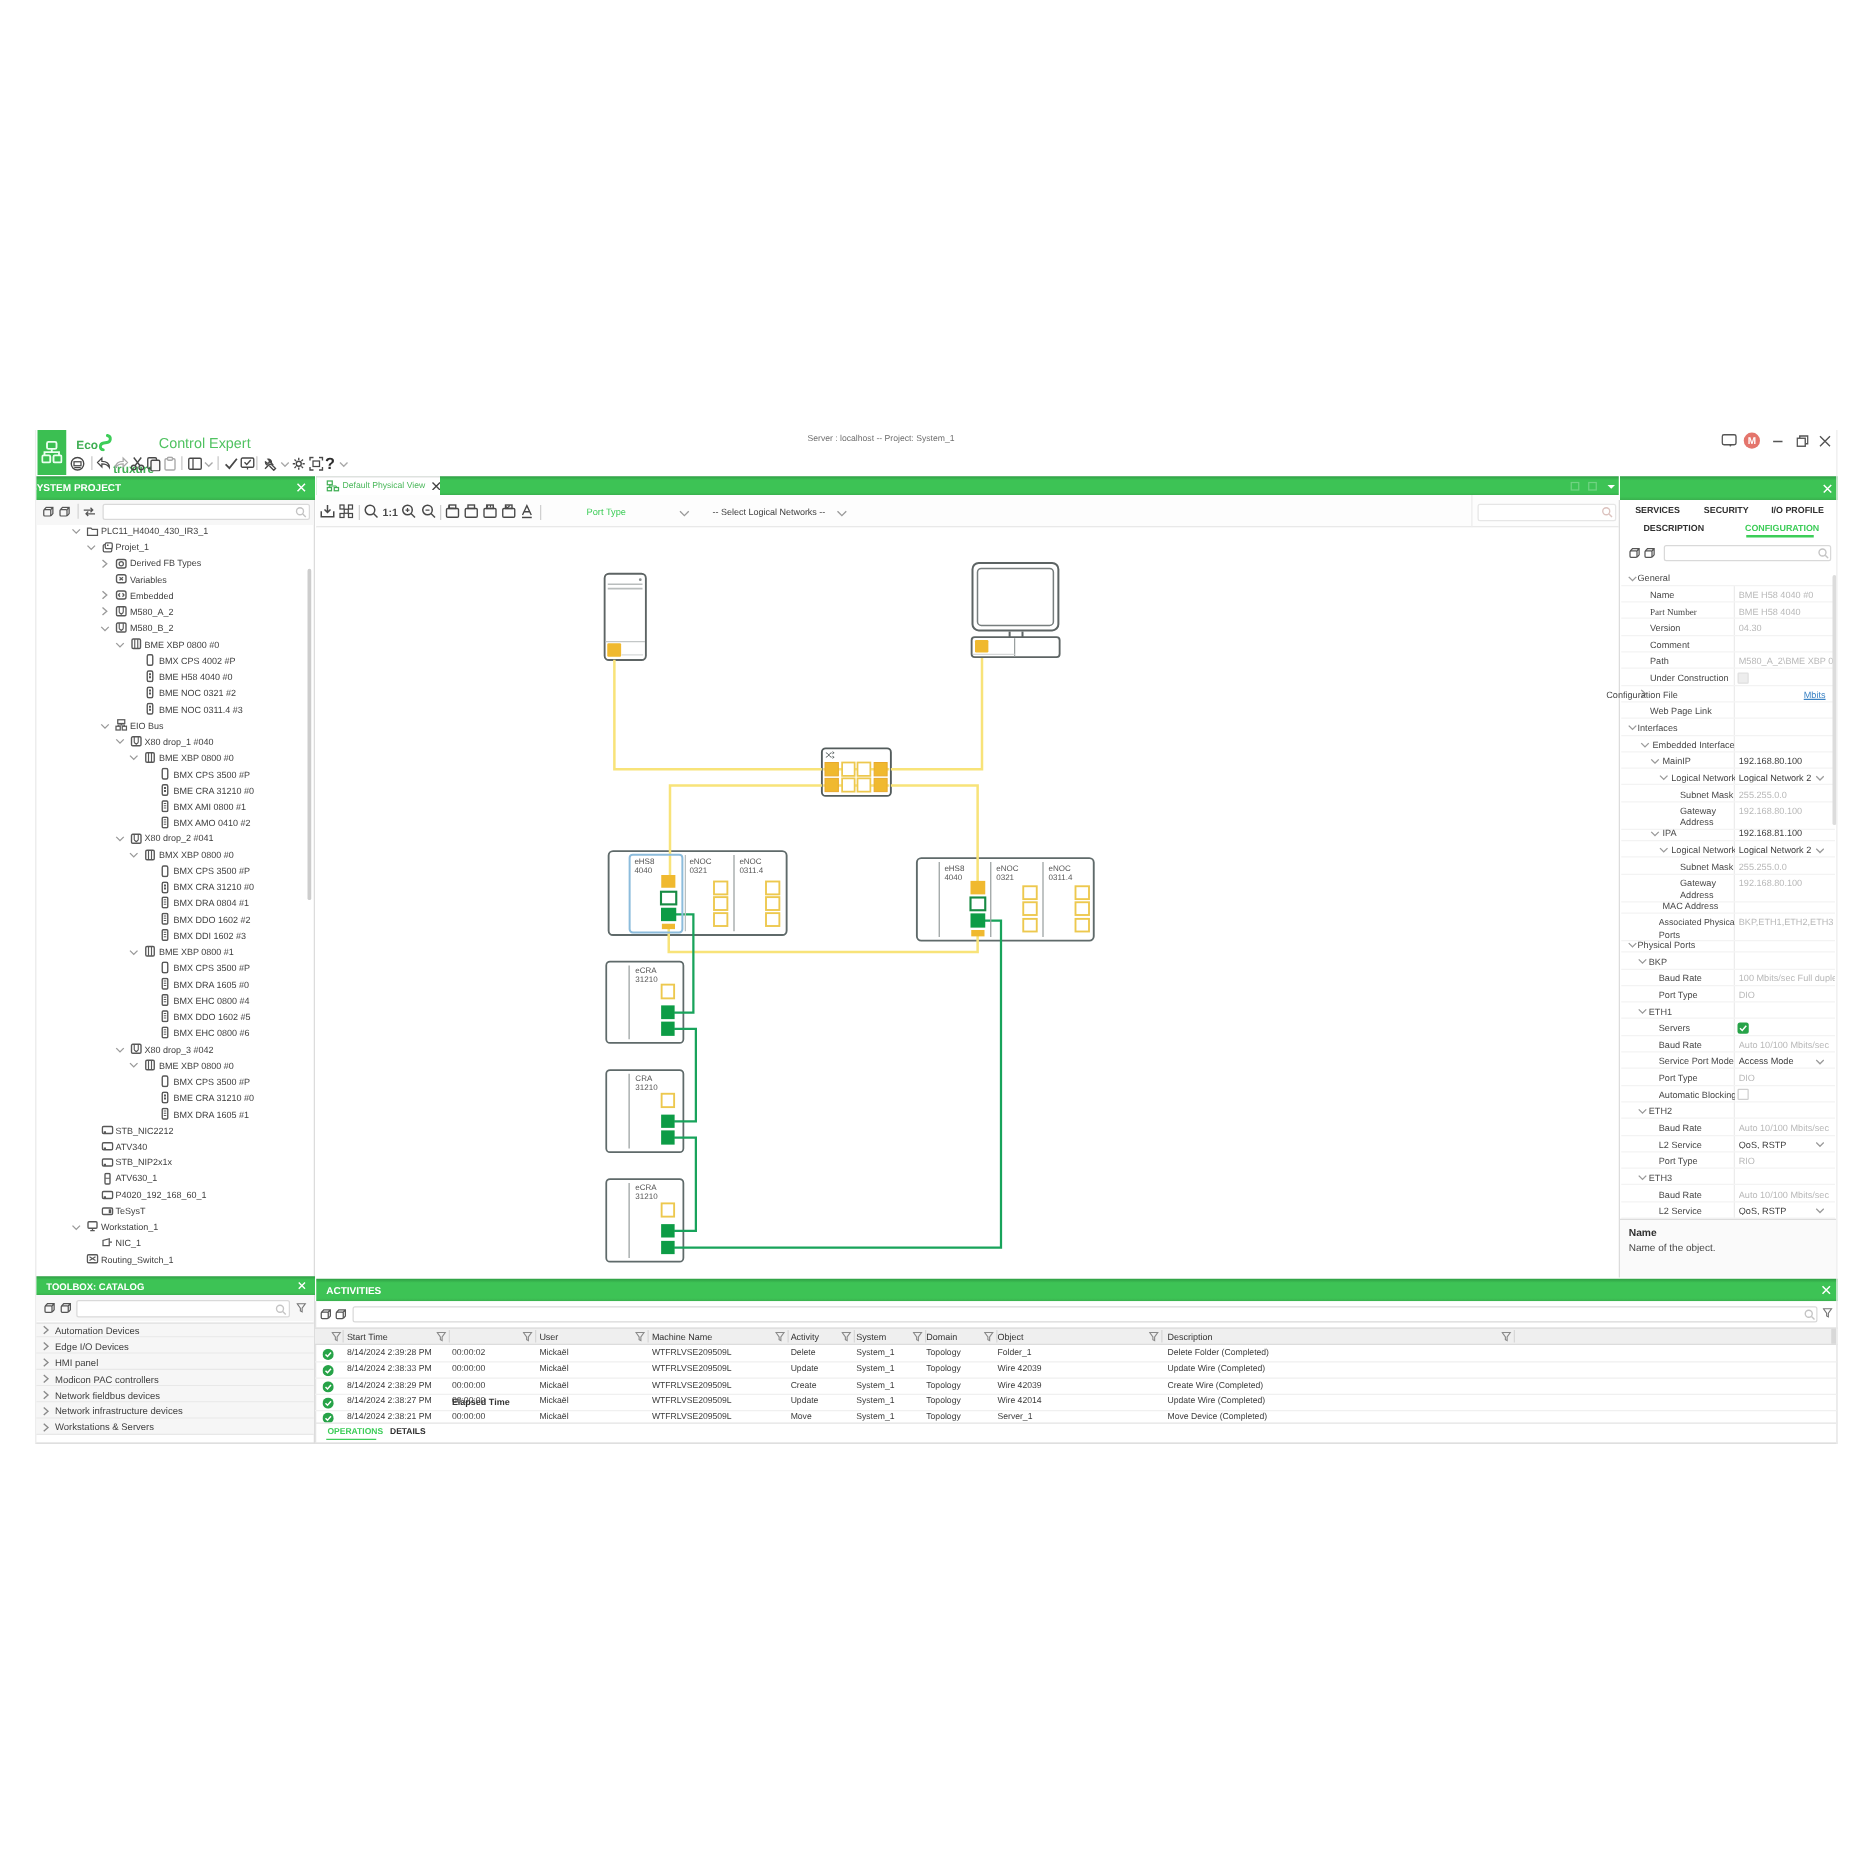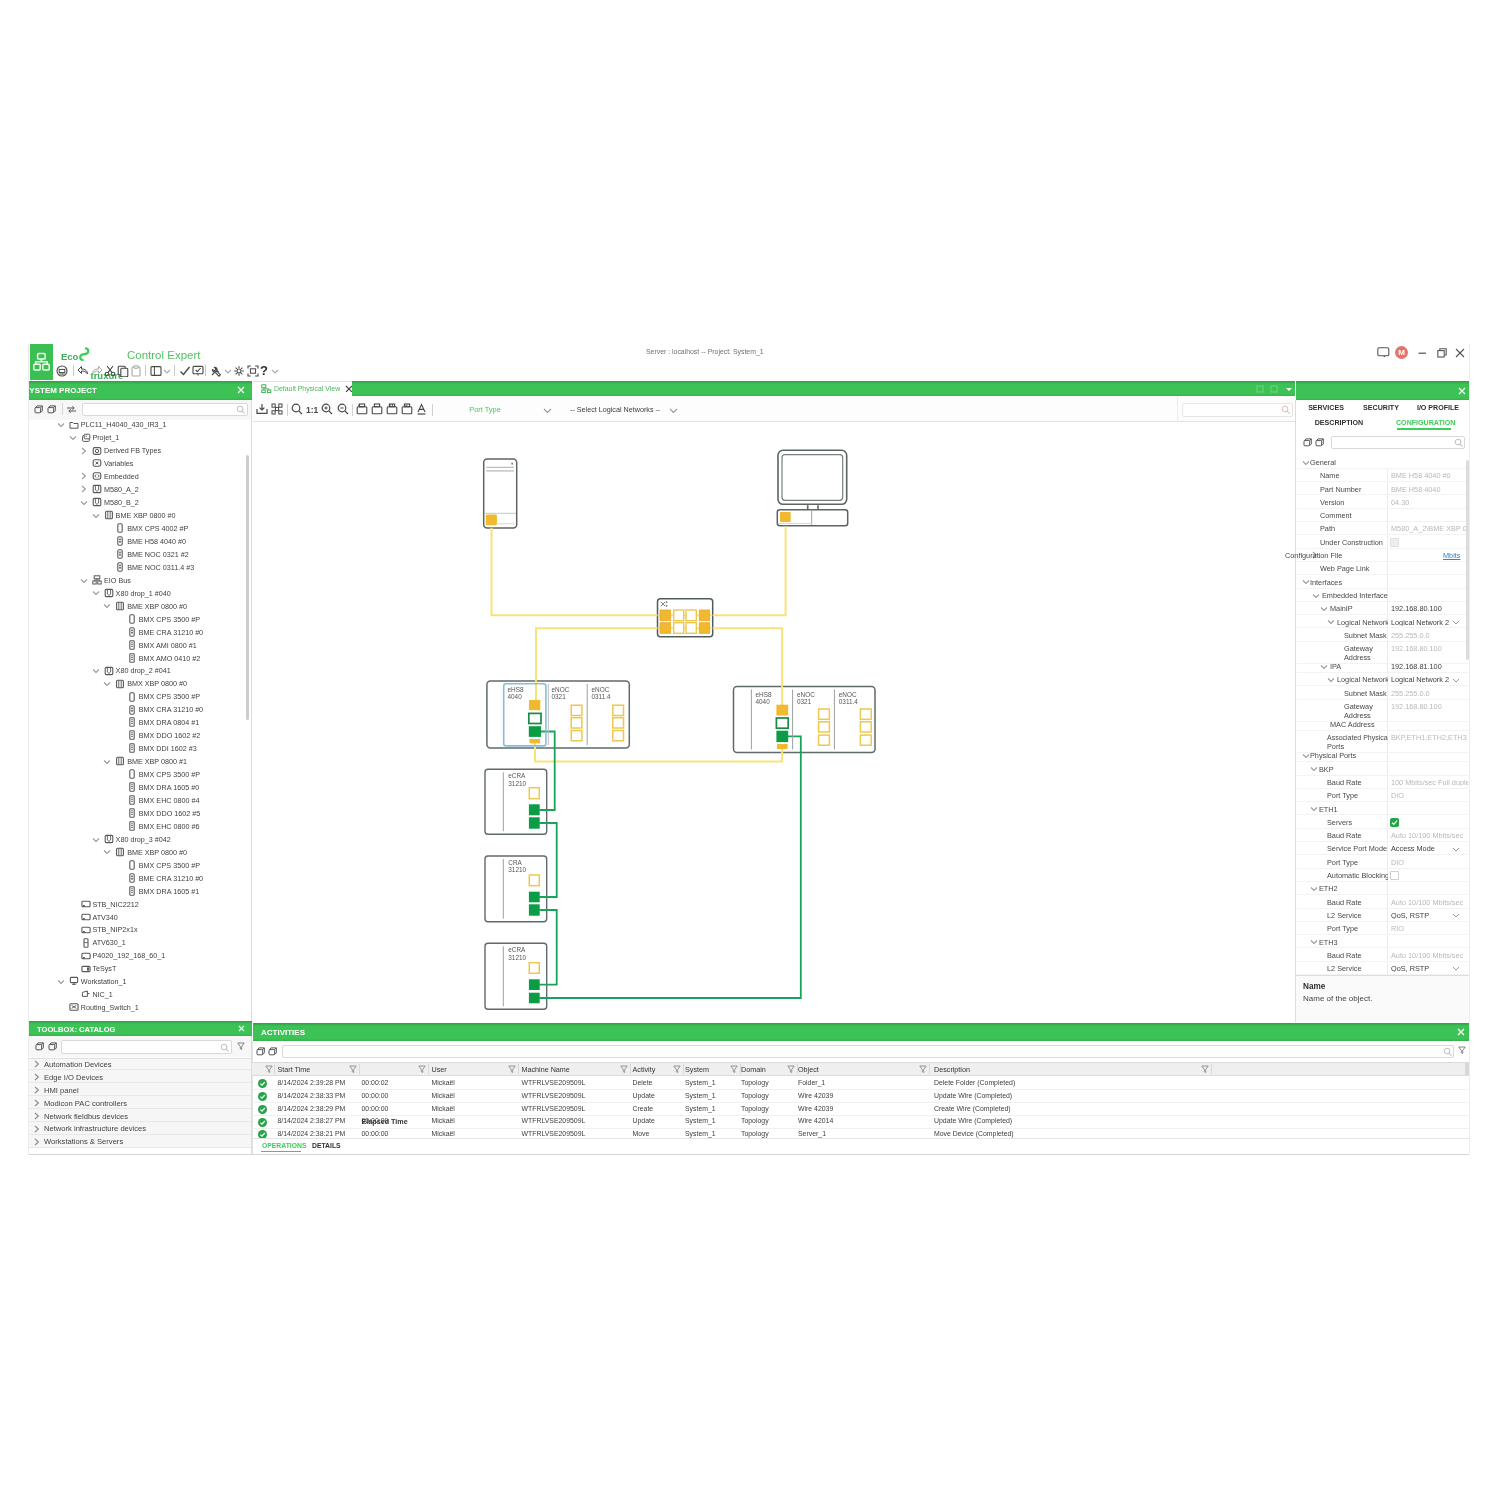--- a/index.html
+++ b/index.html
@@ -712,21 +712,21 @@
 <div style="position:absolute;left:1387px;top:468px;width:1px;height:507px;background:#ececec;"></div>
 <div style="position:absolute;left:1297px;top:455.5px;width:171px;height:13.2px;border-bottom:1px solid #f3f3f3;"></div>
 <svg style="position:absolute;left:1301.5px;top:458.5px;" width="8" height="8" viewBox="0 0 8 8">
     <polyline points="1,2.5 4,5.5 7,2.5" fill="none" stroke="#9a9a9a" stroke-width="1.1"></polyline>
   </svg>
 <div style="position:absolute;left:1310px;top:458.7px;width:78px;overflow:hidden;font-size:7.3px;color:#484848;white-space:nowrap;line-height:1.2;">General</div>
 <div style="position:absolute;left:1297px;top:469px;width:171px;height:13.2px;border-bottom:1px solid #f3f3f3;"></div>
 <div style="position:absolute;left:1320px;top:472.2px;width:68px;overflow:hidden;font-size:7.3px;color:#484848;white-space:nowrap;line-height:1.2;">Name</div>
 <div style="position:absolute;left:1391px;top:472.2px;width:77px;overflow:hidden;font-size:7.3px;color:#b8b8b8;white-space:nowrap;line-height:1;">BME H58 4040 #0</div>
 <div style="position:absolute;left:1297px;top:482.3px;width:171px;height:13.2px;border-bottom:1px solid #f3f3f3;"></div>
-<div style="position:absolute;left:1320px;top:485.5px;width:68px;overflow:hidden;font-size:7.3px;color:#484848;white-space:nowrap;line-height:1.2;">Part Number</div>
+<div style="position:absolute;left:1320px;top:485.5px;width:68px;overflow:hidden;font-size:7.3px;color:#484848;white-space:nowrap;line-height:1.2;font-family:Liberation Serif, serif;">Part Number</div>
 <div style="position:absolute;left:1391px;top:485.5px;width:77px;overflow:hidden;font-size:7.3px;color:#b8b8b8;white-space:nowrap;line-height:1;">BME H58 4040</div>
 <div style="position:absolute;left:1297px;top:495.6px;width:171px;height:13.2px;border-bottom:1px solid #f3f3f3;"></div>
 <div style="position:absolute;left:1320px;top:498.8px;width:68px;overflow:hidden;font-size:7.3px;color:#484848;white-space:nowrap;line-height:1.2;">Version</div>
 <div style="position:absolute;left:1391px;top:498.8px;width:77px;overflow:hidden;font-size:7.3px;color:#b8b8b8;white-space:nowrap;line-height:1;">04.30</div>
 <div style="position:absolute;left:1297px;top:508.9px;width:171px;height:13.2px;border-bottom:1px solid #f3f3f3;"></div>
 <div style="position:absolute;left:1320px;top:512.1px;width:68px;overflow:hidden;font-size:7.3px;color:#484848;white-space:nowrap;line-height:1.2;">Comment</div>
 <div style="position:absolute;left:1297px;top:522.2px;width:171px;height:13.2px;border-bottom:1px solid #f3f3f3;"></div>
 <div style="position:absolute;left:1320px;top:525.4000000000001px;width:68px;overflow:hidden;font-size:7.3px;color:#484848;white-space:nowrap;line-height:1.2;">Path</div>
 <div style="position:absolute;left:1391px;top:525.4000000000001px;width:77px;overflow:hidden;font-size:7.3px;color:#b8b8b8;white-space:nowrap;line-height:1;">M580_A_2\BME XBP 0800</div>
 <div style="position:absolute;left:1297px;top:535.5px;width:171px;height:13.2px;border-bottom:1px solid #f3f3f3;"></div>

